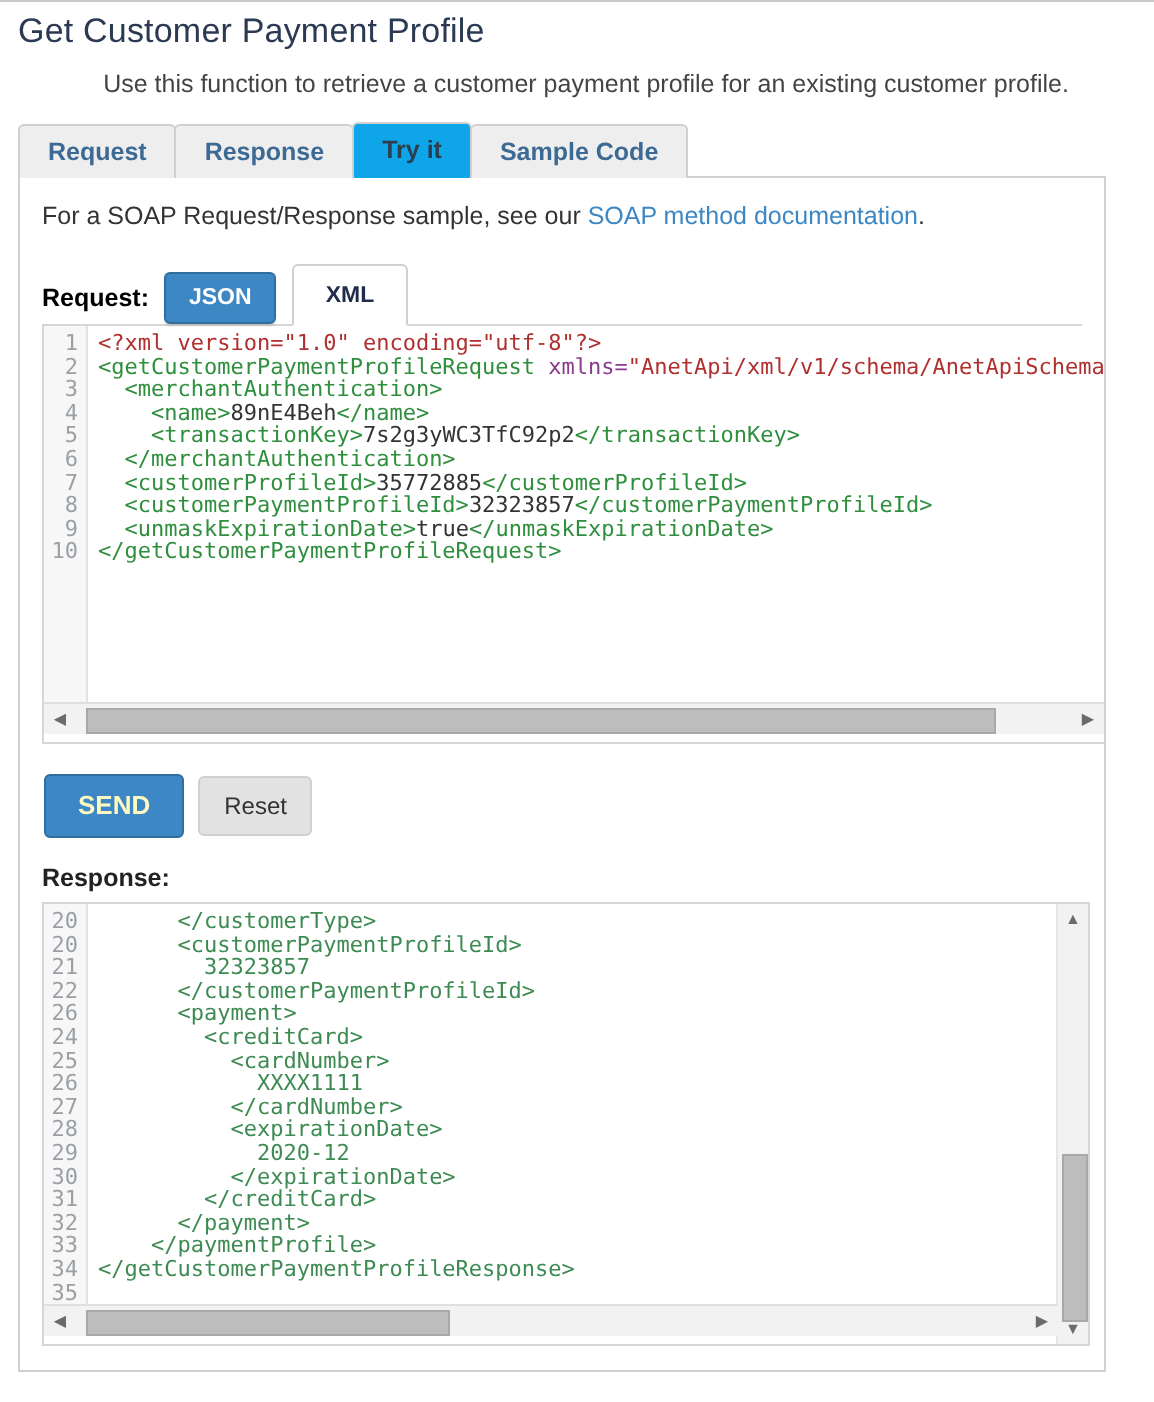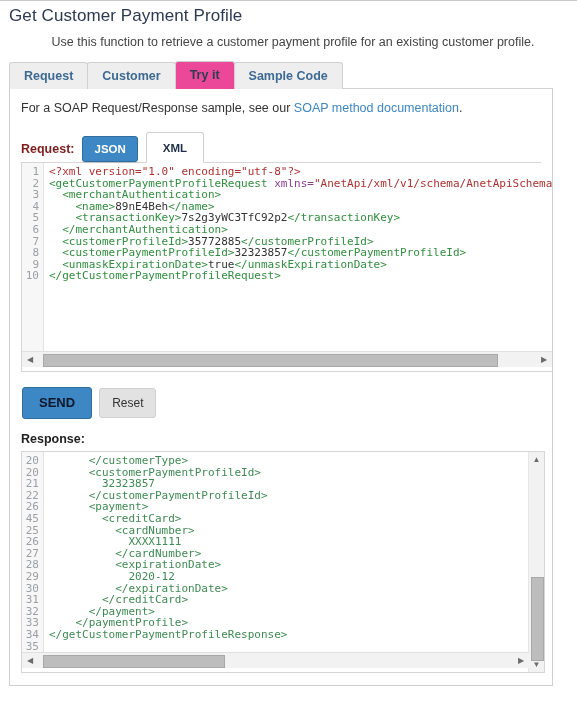--- a/index.html
+++ b/index.html
@@ -58,21 +58,21 @@
     border: 1px solid #d0d0d0;
     border-bottom: none;
     padding: 6px 14px 6px 14px;
     margin-right: -1px;
     border-radius: 3px 3px 0 0;
     line-height: 14px;
     cursor: pointer;
     position: relative;
   }
   .tab.active {
-    background: #ec4899;
+    background: #0ea5e9;
     color: #2c3e50;
     padding-bottom: 7px;
     z-index: 4;
   }
   
   .panel {
     margin: 0 24px 0 9px;
     border: 1px solid #d0d0d0;
     background: #ffffff;
     position: relative;
@@ -94,21 +94,21 @@
     margin: 18px 0 0 11px;
     display: flex;
     align-items: flex-end;
     height: 30px;
     position: relative;
     z-index: 3;
   }
   .req-label {
     font-size: 12.5px;
     font-weight: bold;
-    color: #7f1d1d;
+    color: #000000;
     margin-right: 8px;
     padding-bottom: 7px;
   }
   .fmt-btn {
     font-size: 11.5px;
     font-weight: bold;
     color: #ffffff;
     background: #3c87c4;
     border: 1px solid #2f6e9f;
     border-radius: 3px;
@@ -242,21 +242,21 @@
     cursor: pointer;
   }
   
   .btn-row {
     margin: 15px 0 0 12px;
     display: flex;
     align-items: center;
   }
   .btn-send {
     background: #3c87c4;
-    color: #0f172a;
+    color: #fef9c3;
     font-weight: bold;
     font-size: 13px;
     border: 1px solid #2f6e9f;
     border-radius: 3px;
     padding: 8px 16px;
     cursor: pointer;
     line-height: 14px;
   }
   .btn-reset {
     background: #e2e2e2;
@@ -287,21 +287,21 @@
 
 <div id="top-rule"></div>
 
 <div id="page">
 
   <h1 class="page-title">Get Customer Payment Profile</h1>
   <p class="page-desc">Use this function to retrieve a customer payment profile for an existing customer profile.</p>
 
   <div class="tabs-row" id="main-tabs">
       <div class="tab">Request</div>
-      <div class="tab">Customer</div>
+      <div class="tab">Response</div>
       <div class="tab active">Try it</div>
       <div class="tab">Sample Code</div>
     </div>
 
   <div class="panel">
 
     <div class="soap-note">
       <span>For a SOAP Request/Response sample, see our </span><a href="#">SOAP method documentation</a><span>.</span>
     </div>
 
@@ -345,21 +345,21 @@
     <div class="resp-label">Response:</div>
 
     <div class="editor resp">
       <div class="code-area">
         <div class="gutter" id="resp-gutter">
             <div>20</div>
             <div>20</div>
             <div>21</div>
             <div>22</div>
             <div>26</div>
-            <div>45</div>
+            <div>24</div>
             <div>25</div>
             <div>26</div>
             <div>27</div>
             <div>28</div>
             <div>29</div>
             <div>30</div>
             <div>31</div>
             <div>32</div>
             <div>33</div>
             <div>34</div>

